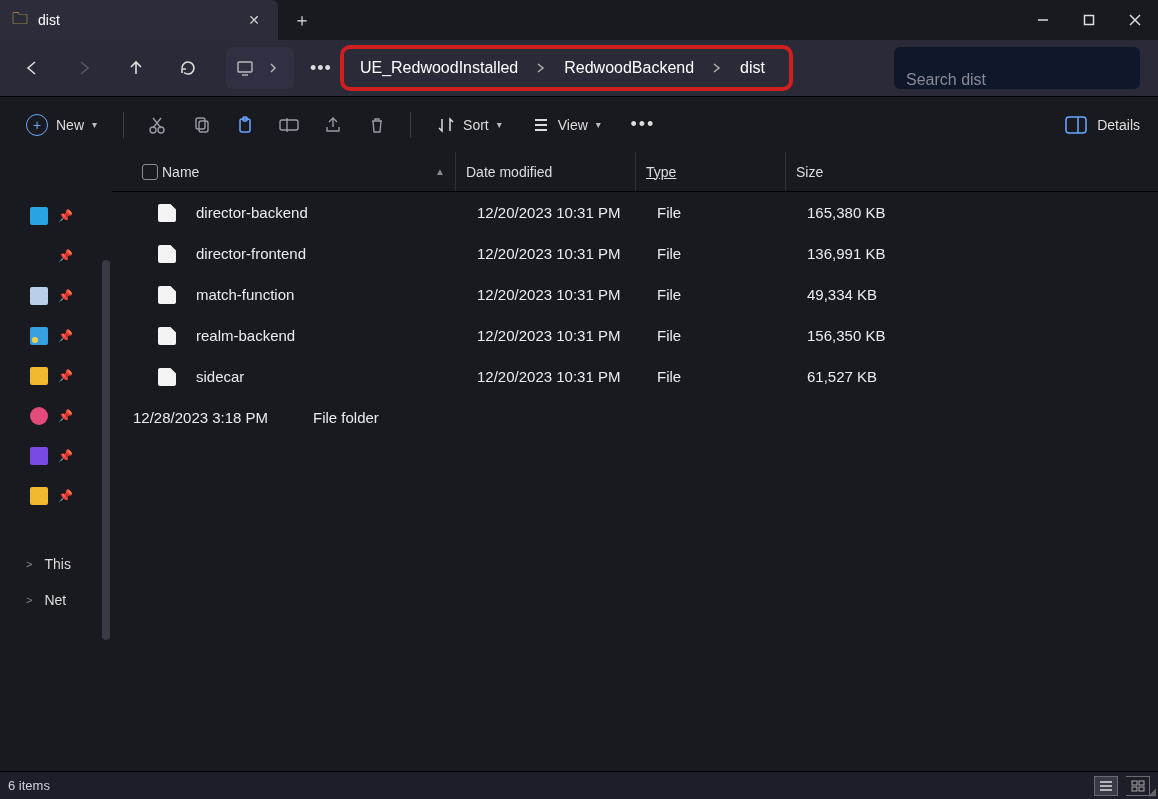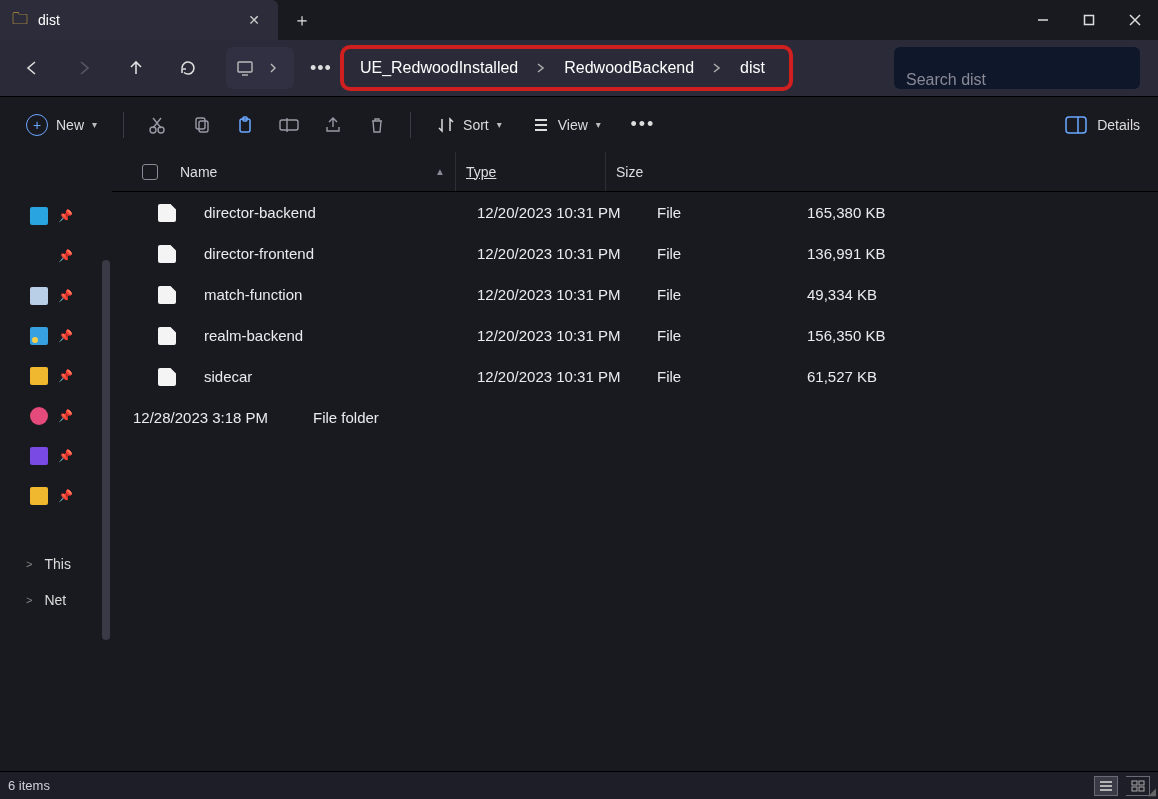--- a/index.html
+++ b/index.html
@@ -174,35 +174,35 @@
   }
   .columns {
     height:40px;
     display:flex;
     align-items:center;
     border-bottom:1px solid #000;
     color:#dcdce2;
     font-size:14px;
     user-select:none;
   }
-  .col { padding:0 10px; border-right:1px solid #2e2e38; height:100%; display:flex; align-items:center; gap:22px;}
+  .col { padding:0 10px; border-right:1px solid #2e2e38; height:100%; display:flex; align-items:center; gap:4px;}
   .col:last-child { border-right:none; }
   .col-name { width:344px; padding-left:30px;}
   .col-name .cb { width:16px; height:16px; border:1.5px solid #8a8a96; border-radius:3px; display:inline-block;}
   .col-date { width:180px;}
   .col-type { width:150px;text-decoration:underline;}
   .col-size { width:106px;}
   .filelist { flex:1; overflow:auto; }
   .frow {
     display:flex; align-items:center;
     height:41px;
     color:#eaeaf0;
     font-size:15px;
   }
-  .frow .c-name { width:344px; padding-left:46px; display:flex; align-items:center; gap:28px;}
+  .frow .c-name { width:344px; padding-left:46px; display:flex; align-items:center; gap:20px;}
   .frow .c-date { width:180px;margin-left:21px; }
   .frow .c-type { width:150px; }
   .frow .c-size { width:106px; text-align:left; padding-right:6px;}
   .ficon { width:18px; height:18px; display:flex; align-items:center; justify-content:center;}
   .ficon.file { background:#f4f4f4; border-radius:2px; position:relative;}
   .ficon.file::after { content:""; position:absolute; right:0; top:0; width:6px; height:6px; background:#191920; clip-path: polygon(0 0,100% 100%,100% 0);}
   .ficon.folder { background:linear-gradient(#f7cf55,#e7ac23); border-radius:2px;}
   .hl-folder {
     display:inline-flex; align-items:center; gap:12px;
     border:4px solid #cf1f1f; border-radius:8px;
@@ -456,20 +456,23 @@
     </div>
 
     <div class="main">
       <div class="columns" style="position:relative;">
         <div class="col col-name">
           <span class="cb"></span>
           <span>Name</span>
           <span style="flex:1"></span>
           <span style="color:#8a8a96; font-size:10px;">▲</span>
         </div>
+        <div class="col col-date">
+            <span>Date modified</span>
+          </div>
         <div class="col col-type">
             <span>Type</span>
           </div>
         <div class="col col-size">
             <span>Size</span>
           </div>
       </div>
       <div class="filelist" id="filelist">
           <div class="frow">
             <div class="c-name">

